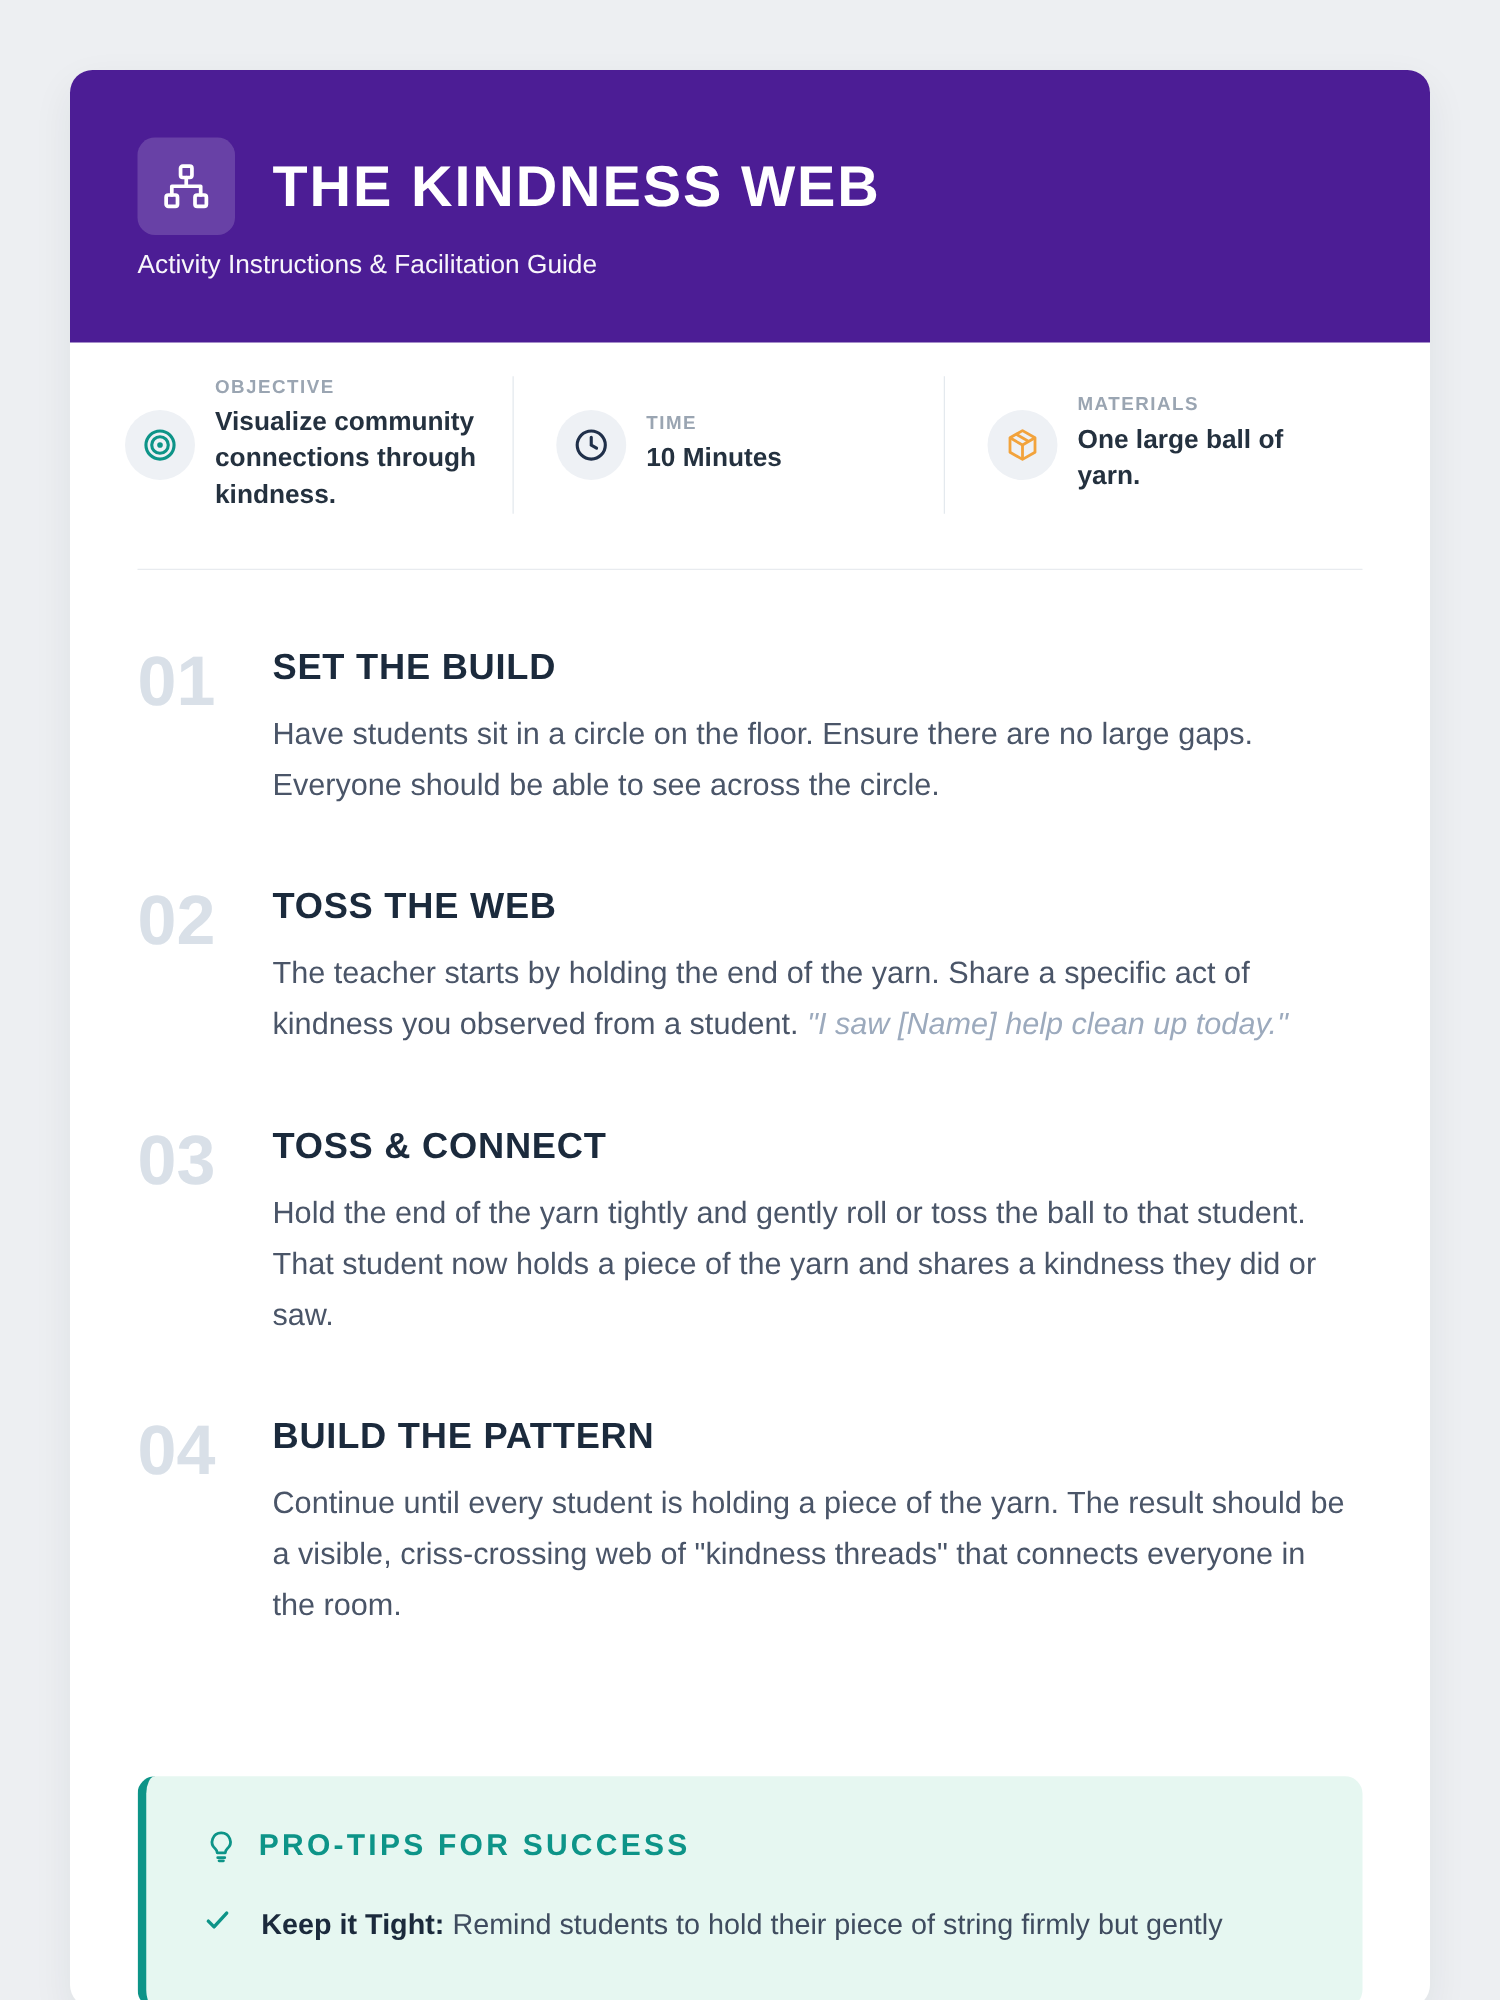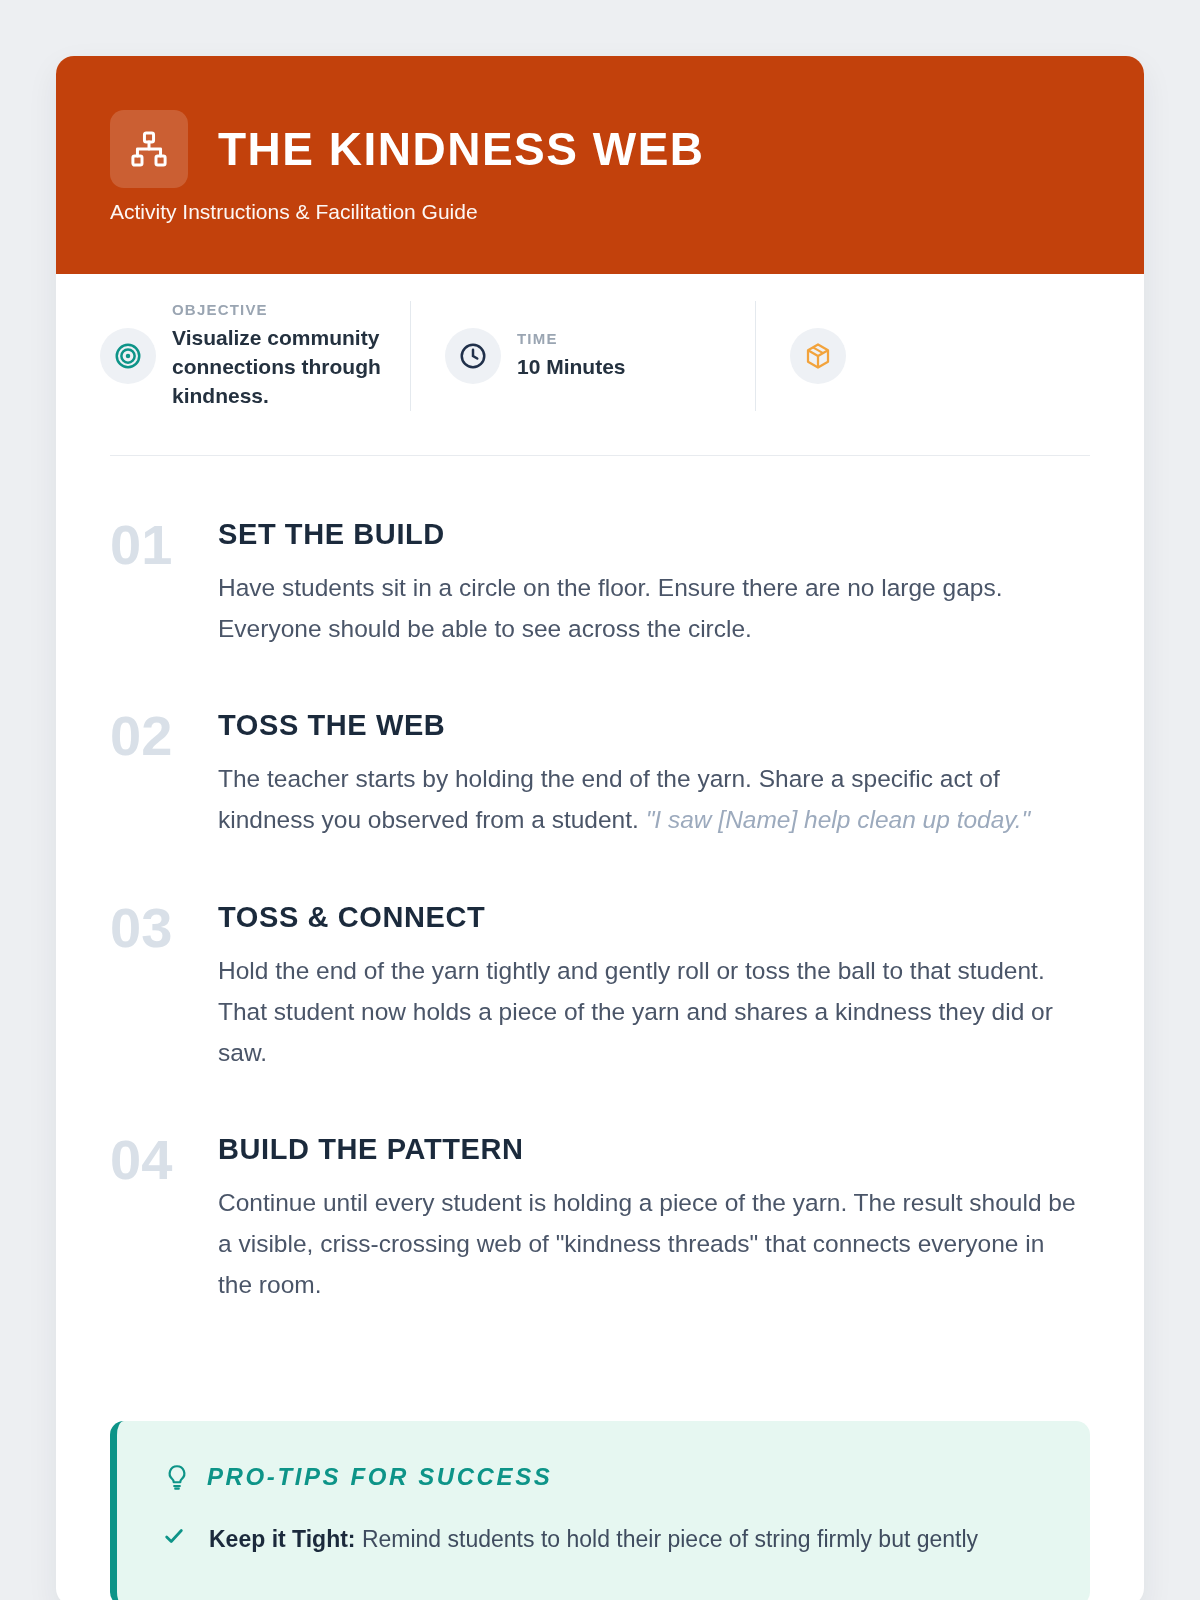--- a/index.html
+++ b/index.html
@@ -12,21 +12,21 @@
   .card {
     width:1088px;
     margin:56px auto 0;
     background:#ffffff;
     border-radius:18px;
     box-shadow:0 12px 32px rgba(20,40,60,0.07);
   }
 
   
   .header {
-    background:#c2410c;
+    background:#4c1d95;
     border-radius:18px 18px 0 0;
     padding:54px 54px 50px;
     color:#ffffff;
   }
   .header-top { display:flex; align-items:center; gap:30px; }
   .icon-box {
     width:78px; height:78px; flex:0 0 78px;
     background:rgba(255,255,255,0.16);
     border-radius:14px;
     display:flex; align-items:center; justify-content:center;
@@ -86,21 +86,21 @@
   .quote { font-style:italic; color:#9caabd; }
 
   
   .protips {
     margin:26px 54px 54px;
     background:#e6f7f1;
     border-left:7px solid #0d9488;
     border-radius:14px;
     padding:42px 46px 48px;
   }
-  .protips-head { display:flex; align-items:flex-start; gap:16px;font-style:italic; }
+  .protips-head { display:flex; align-items:flex-start; gap:16px; }
   .bulb svg { width:28px; height:28px; display:block; }
   .protips-title {
     font-size:24px; font-weight:bold; letter-spacing:2.6px; color:#0d9488;
   }
   .tip { display:flex; align-items:flex-start; gap:24px; margin-top:30px; }
   .check { padding-top:4px; }
   .check svg { width:22px; height:22px; display:block; }
   .tip-text { font-size:23px; color:#3f4c5f; line-height:1.6; }
   .tip-text strong { color:#1b2a3c; }
 </style>
@@ -155,20 +155,24 @@
 
     <div class="meta-col materials">
       <div class="meta-icon">
         <svg viewBox="0 0 24 24" fill="none" stroke="#f2a33c" stroke-width="1.8" stroke-linejoin="round">
           <path d="M12 2.8l8 4.6v9.2l-8 4.6-8-4.6V7.4l8-4.6z"></path>
           <path d="M4 7.4l8 4.6 8-4.6"></path>
           <path d="M12 12v9.2"></path>
           <path d="M8 5.1l8 4.6"></path>
         </svg>
       </div>
+      <div class="meta-text">
+        <div class="meta-label">MATERIALS</div>
+        <div class="meta-value">One large ball of yarn.</div>
+      </div>
     </div>
   </section>
 
   <div class="rule"></div>
 
   <section class="steps">
 
     <div class="step">
       <div class="step-num">01</div>
       <div>

